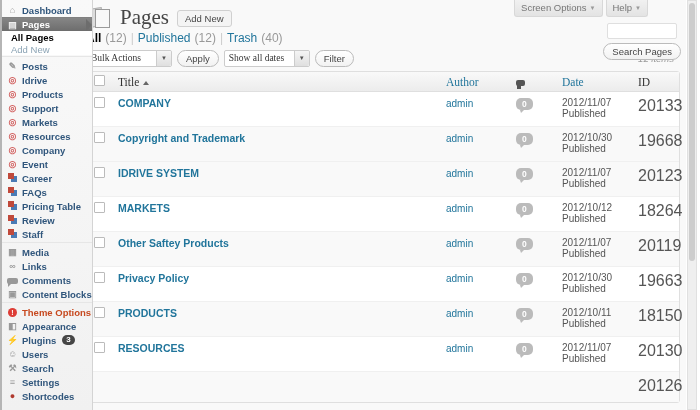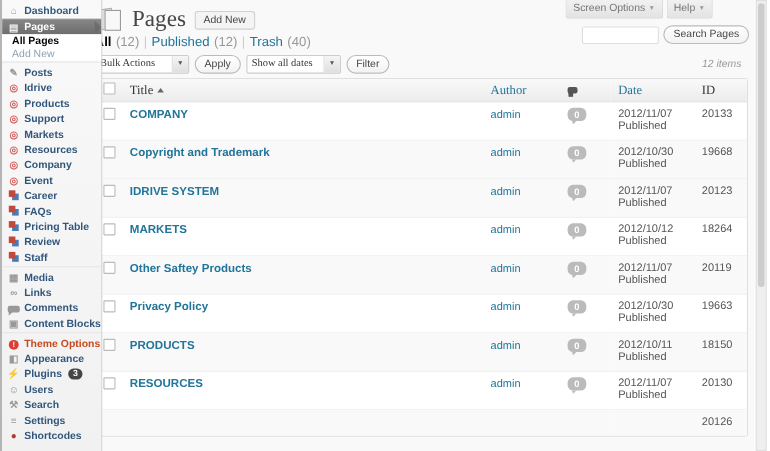--- a/index.html
+++ b/index.html
@@ -70,21 +70,21 @@
   .icon32 { position:relative; width:26px; height:24px; }
   .icon32::before { content:''; position:absolute; left:2px; top:2px; width:13px; height:17px;
        background:#dcdcdc; border:1px solid #b0b0b0; transform:rotate(-8deg); }
   .icon32::after { content:''; position:absolute; left:9px; top:3px; width:13px; height:17px;
        background:#f8f8f8; border:1px solid #9a9a9a; }
   h2 { font-family:"Liberation Serif", serif; font-size:21px; font-weight:normal;
        color:#464646; }
   .add-new-btn { background:#f4f4f4; border:1px solid #d0d0d0; border-radius:3px;
        color:#464646; font-size:9.5px; padding:2px 7px; cursor:pointer; position:relative; top:1px; }
 
-  .searchrow { position:absolute; top:23px; right:5px; display:flex; gap:4px; align-items:center; z-index:2; }
+  .searchrow { position:absolute; top:23px; right:5px; display:flex; gap:4px; align-items:center; z-index:2;flex-direction:column; }
   .search-input { width:70px; height:16px; border:1px solid #dfdfdf; border-radius:2px;
        font-size:10px; padding:0 3px; background:#fff; }
   .button-pill { border:1px solid #bbb; border-radius:10px;
        background:linear-gradient(#fff,#f2f2f2); font-size:9.5px; color:#464646;
        padding:2px 8px; cursor:pointer; line-height:11px; }
 
   .viewsrow { height:14px; font-size:12px; display:flex; gap:4px; align-items:center;
               margin-top:1px; }
   .view-link { color:#21759b; cursor:pointer; }
   .view-link.current { color:#000; font-weight:bold; }
@@ -122,21 +122,21 @@
   .checkbox { display:inline-block; width:11px; height:11px; border:1px solid #bbb;
               background:#fff; border-radius:1px; cursor:pointer; }
   .row-title { color:#21759b; font-weight:bold; text-decoration:none; cursor:pointer; }
   a.author-link { color:#21759b; text-decoration:none; cursor:pointer; font-size:10px; }
   .comment-badge { position:relative; display:inline-block; background:#bbb; color:#fff;
        font-size:8.5px; font-weight:bold; padding:1px 6px; border-radius:5px; cursor:pointer; }
   .comment-badge::after { content:''; position:absolute; left:4px; bottom:-3px;
        border:3px solid transparent; border-top-color:#bbb; border-width:3px 3px 0 1px; }
   .date-line { color:#555; font-size:10px; }
   .status-line { color:#555; font-size:10px; }
-  .id-col { color:#555; font-size:10px; }
+  .id-col { color:#555; font-size:16px; }
   th .i-bubble, th .i-bubble::after { background:#555; border-top-color:#555; border-left-color:#555; }
 
   
   .scrollbar { position:absolute; right:3px; top:0; width:10px; height:410px;
                background:#efefef; border:1px solid #e0e0e0; z-index:5; }
   .scroll-thumb { position:absolute; left:1px; top:2px; width:6px; height:258px;
                   background:#cdcdcd; border-radius:4px; cursor:pointer; }
 </style>
 </head>
 <body>

